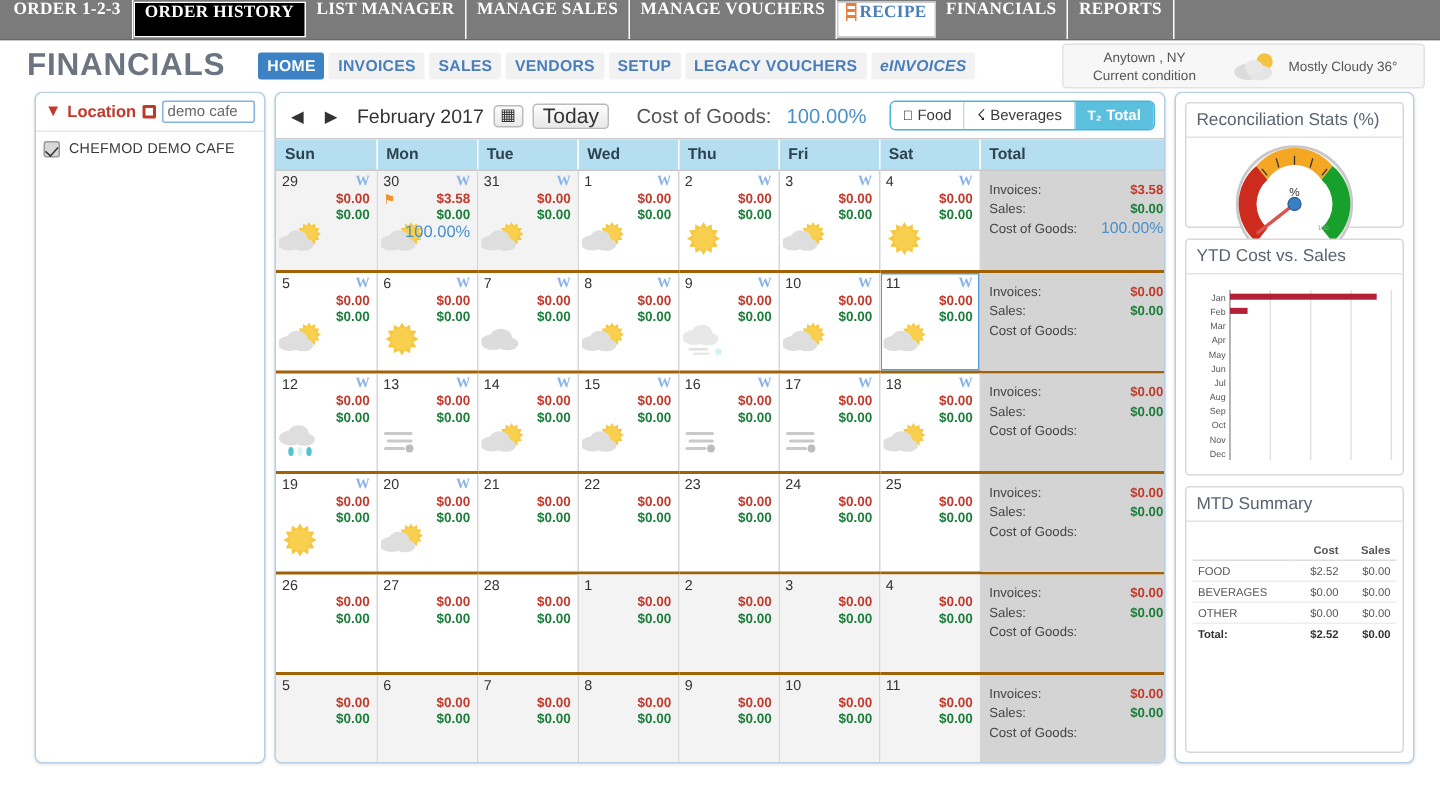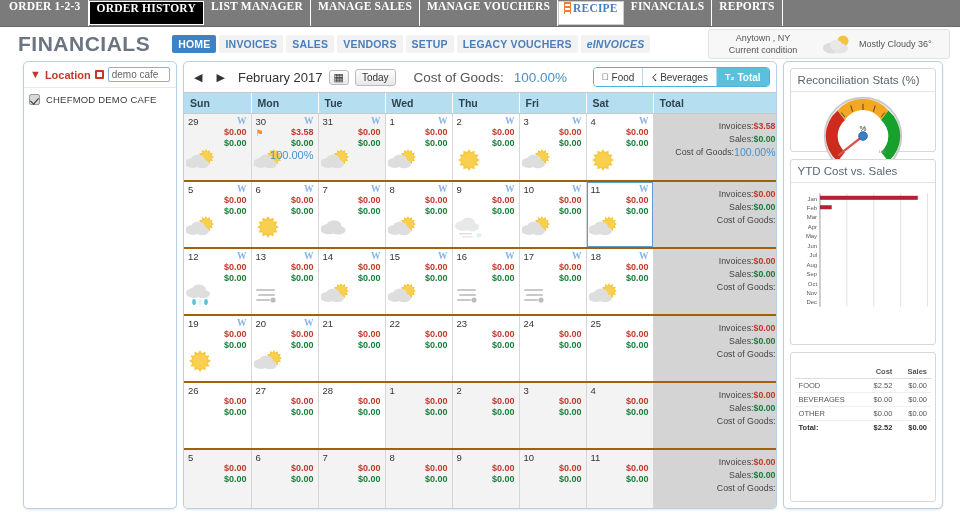--- a/index.html
+++ b/index.html
@@ -196,21 +196,21 @@
   }
   .nav-arrow {
     color: #333333; font-size: 11px;
     padding: 0 4px; cursor: pointer;
   }
   .cal-month { font-size: 13px; color: #333333; margin-left: 3px; }
   .btn-sm {
     border: 1px solid #bbbbbb;
     background: linear-gradient(#fdfdfd,#e8e8e8);
     border-radius: 3px;
-    font-size: 10px;
+    font-size: 14px;
     color: #333333;
     padding: 2px 6px;
     line-height: 11px;
   }
   .btn-cal-ico { padding: 1px 4px; font-size: 11px; }
   .cog-label {
     font-size: 13.5px; color: #555555;
     margin-left: 12px;
   }
   .cog-value { font-size: 13.5px; color: #4a90c9; margin-left: 4px; }
@@ -275,21 +275,21 @@
     text-align: right;
     line-height: 11px;
   }
   .amt-cost { font-size: 9px; font-weight: bold; color: #c0392b; }
   .amt-sales { font-size: 9px; font-weight: bold; color: #1a7d3a; }
   .amt-pct { font-size: 11px; color: #4a90c9; margin-top: 1px; }
   .flagmark { color: #f0932b; font-size: 9px; position: absolute; left: 4px; top: 14px; }
   .wicon { position: absolute; left: 2px; bottom: 3px; }
 
   
-  td.totcol { background: #d4d4d4; border-right: none; text-align: right; }
+  td.totcol { background: #d4d4d4; border-right: none; }
   .tot-inner { padding: 6px 6px 0 6px; }
   .tot-row { display: flex; font-size: 8.8px; line-height: 13px; }
   .tot-lbl { color: #444444; flex: 1; white-space: nowrap; }
   .tot-val { font-weight: bold; }
   .tot-val.cost { color: #c0392b; }
   .tot-val.sales { color: #1a7d3a; }
   .tot-val.pct { color: #4a90c9; font-weight: normal; font-size: 10.5px; }
 
   
   #right-panel {
@@ -313,21 +313,21 @@
     font-size: 11.5px;
     color: #5a6470;
     padding: 5px 7px;
     border-bottom: 1px solid #e4e4e4;
   }
   .card-body { padding: 4px; flex: 1; display: flex; }
 
   
   #gauge-card { height: 84px; }
   
-  #ytd-card { height: 186px; }
+  #ytd-card { height: 158px; }
   .ytd-chart { width: 100%; }
   
   #mtd-card { flex: 1; }
   table.mtd { width: 100%; border-collapse: collapse; margin-top: 12px; }
   table.mtd th {
     font-size: 7.5px; color: #555; font-weight: bold;
     text-align: right; padding: 2px 4px;
     border-bottom: 1px solid #dddddd;
   }
   table.mtd th:first-child { text-align: left; }
@@ -1175,20 +1175,21 @@
             <text x="23" y="80.35000000000001" font-size="6.2" fill="#555" text-anchor="end" font-family="Liberation Sans, sans-serif">Aug</text>
             <text x="23" y="90.18333333333334" font-size="6.2" fill="#555" text-anchor="end" font-family="Liberation Sans, sans-serif">Sep</text>
             <text x="23" y="100.01666666666667" font-size="6.2" fill="#555" text-anchor="end" font-family="Liberation Sans, sans-serif">Oct</text>
             <text x="23" y="109.85000000000001" font-size="6.2" fill="#555" text-anchor="end" font-family="Liberation Sans, sans-serif">Nov</text>
             <text x="23" y="119.68333333333334" font-size="6.2" fill="#555" text-anchor="end" font-family="Liberation Sans, sans-serif">Dec</text>
           </svg>
       </div>
     </div>
 
     <div class="card" id="mtd-card">
+      <div class="card-title">MTD Summary</div>
       <div class="card-body" style="padding:0 4px;display:block;">
         <table class="mtd">
           <thead>
               <tr>
                 <th></th>
                 <th>Cost</th>
                 <th>Sales</th>
               </tr>
             </thead>
           <tbody>

